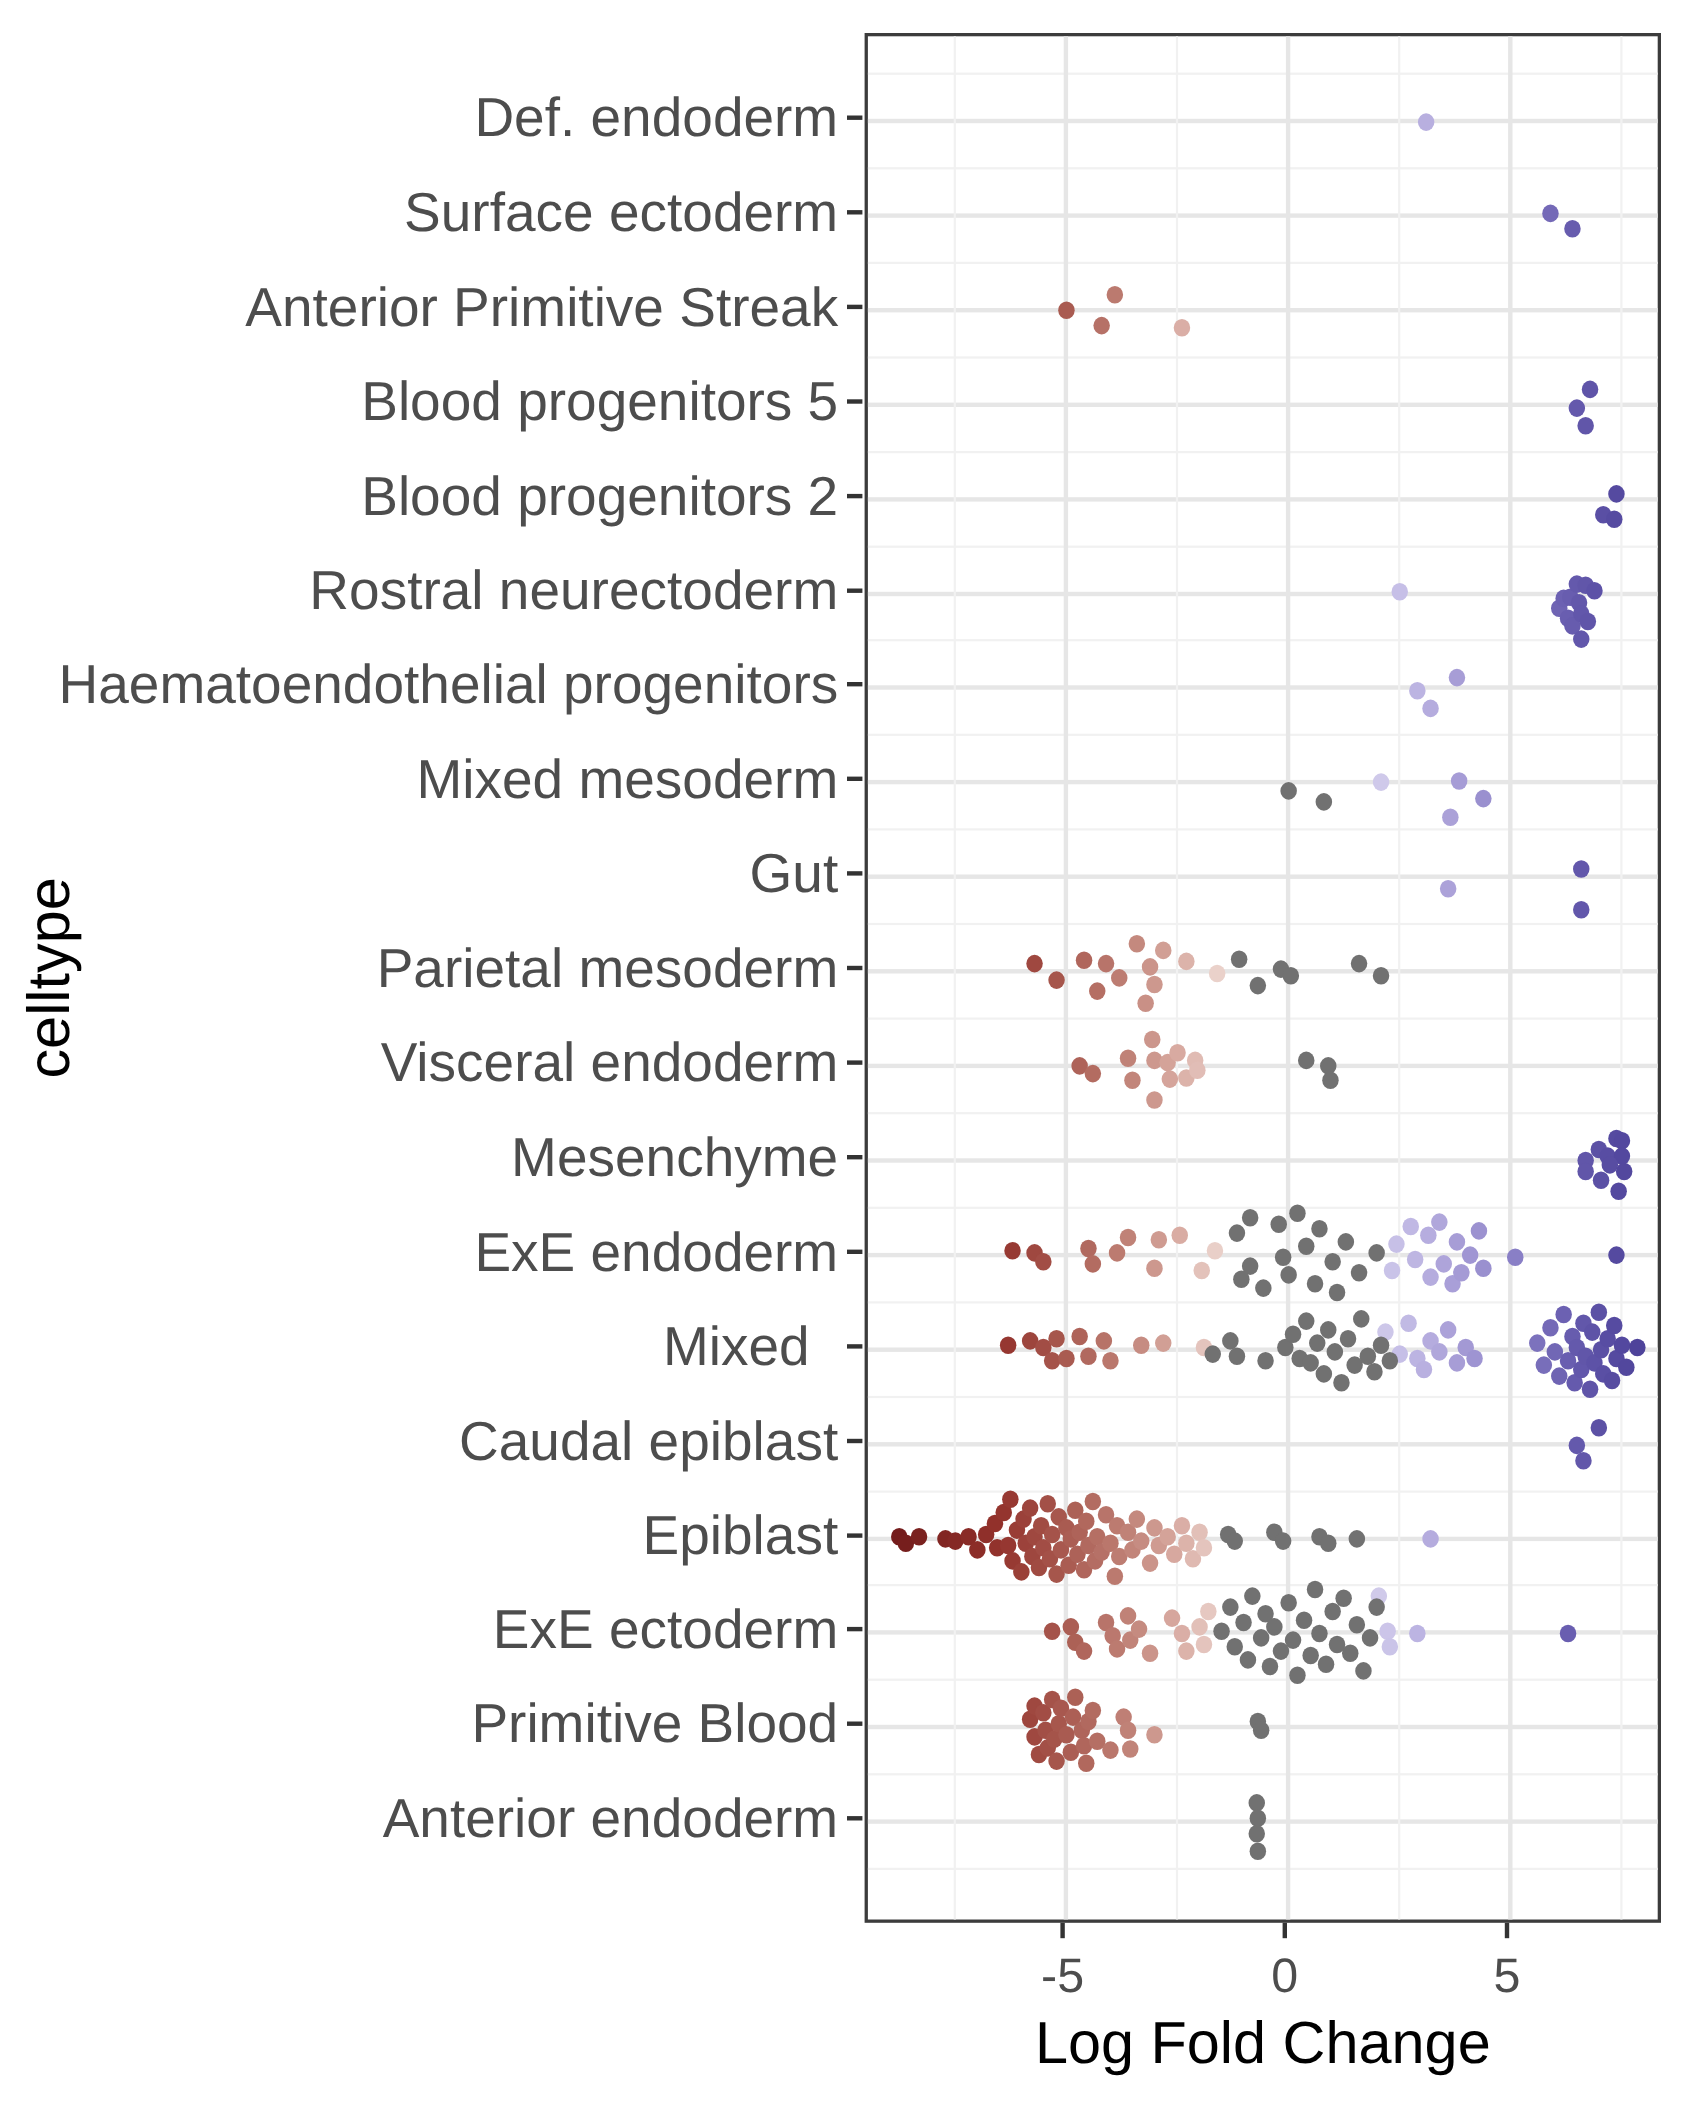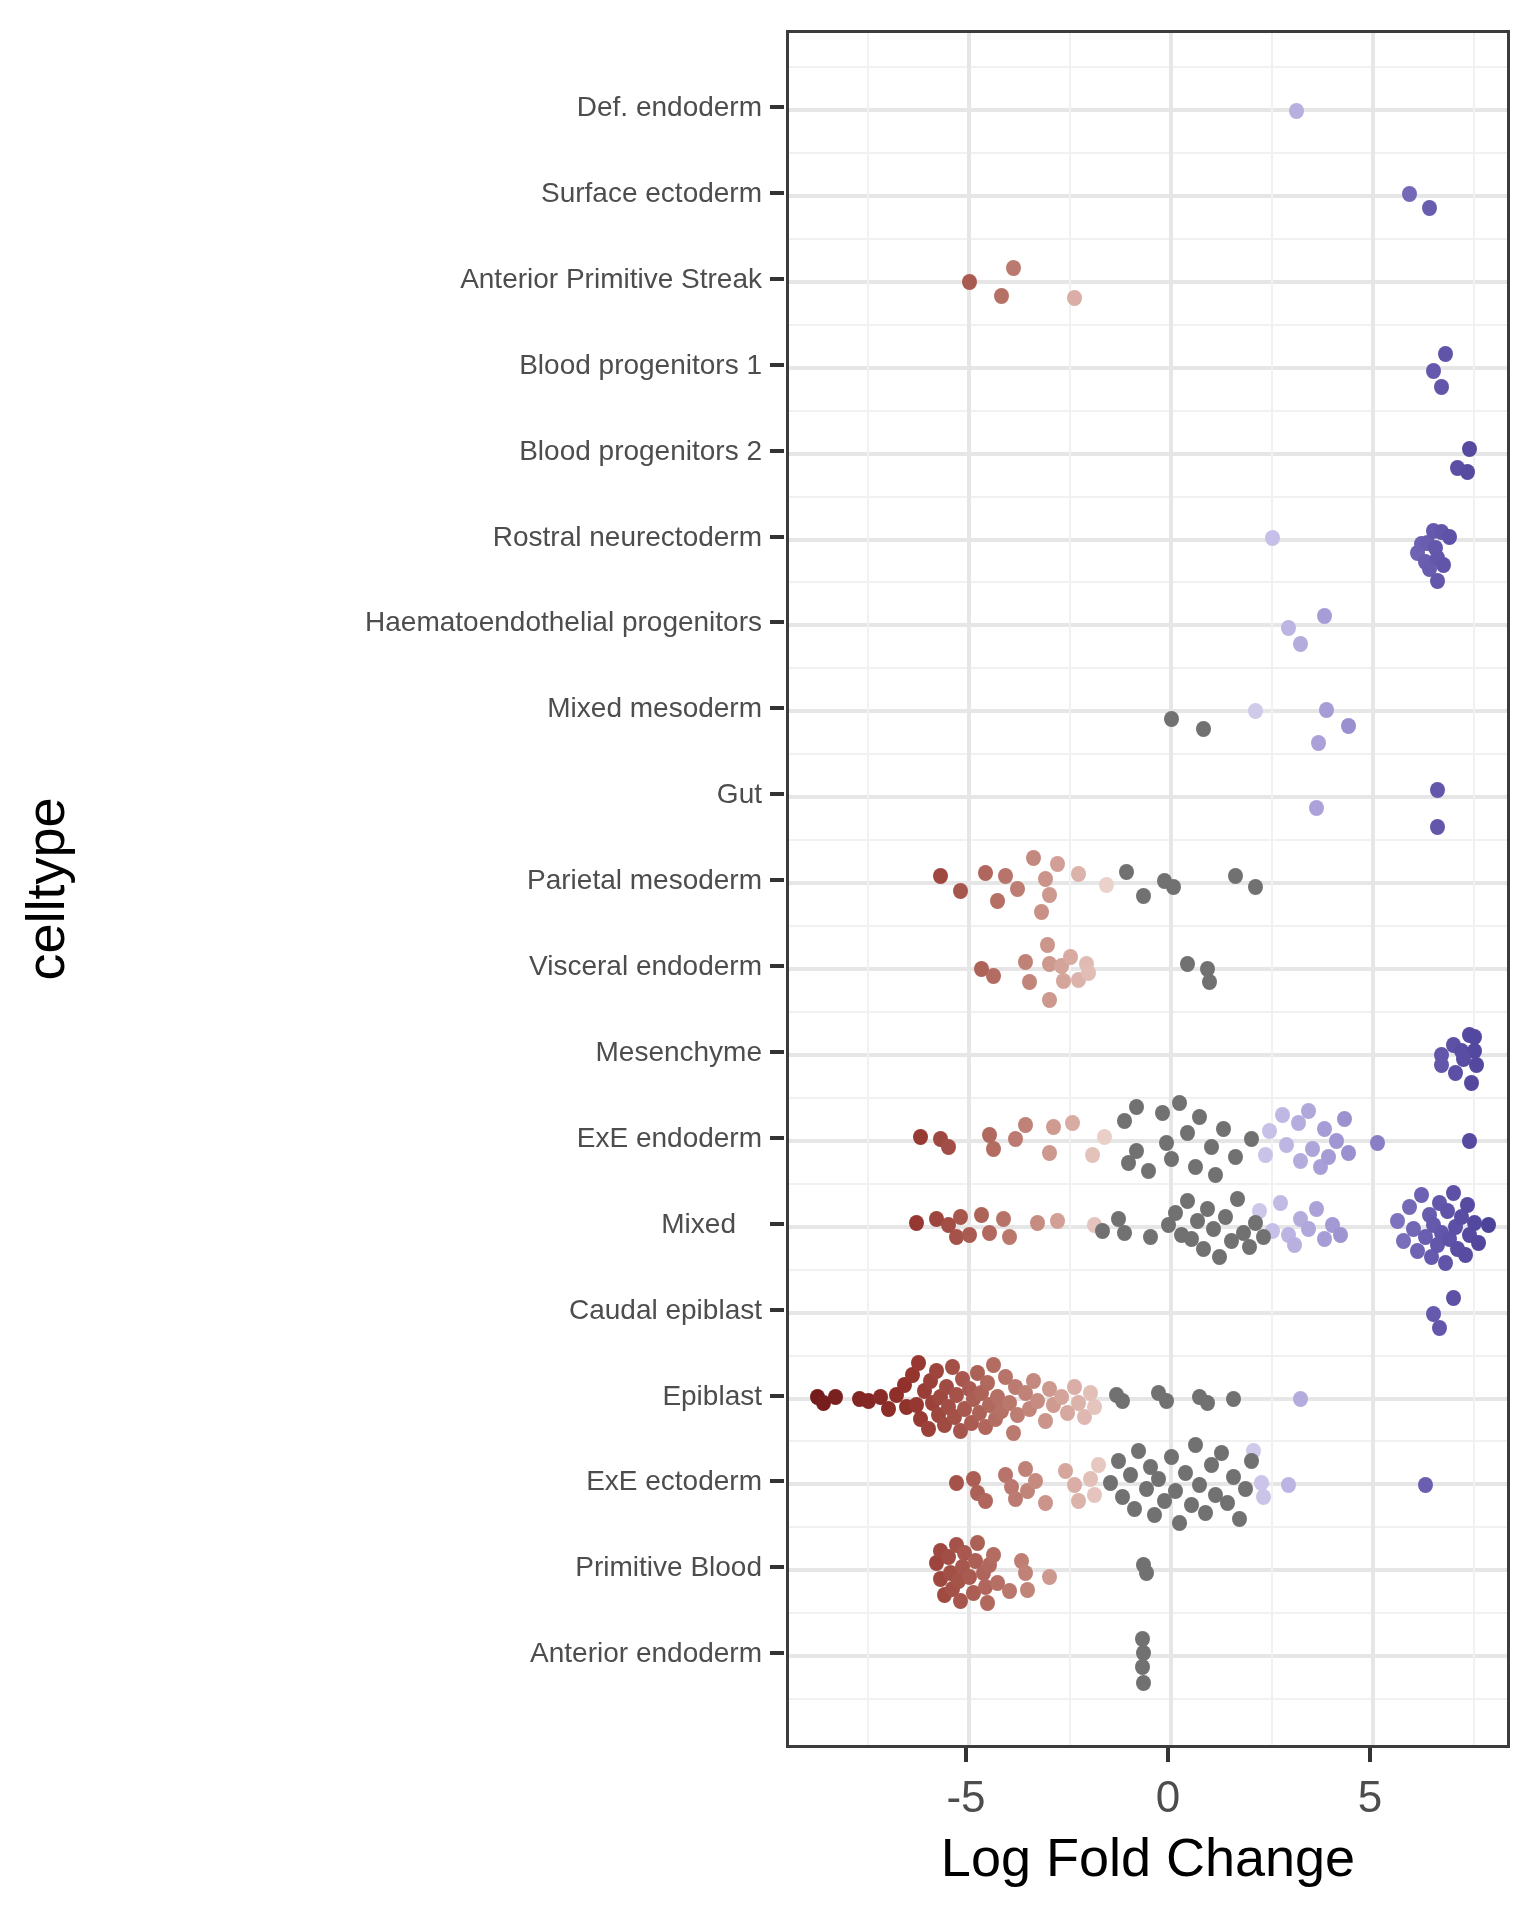--- a/index.html
+++ b/index.html
@@ -2,36 +2,36 @@
 <html><head>
 <meta charset="utf-8">
 <style>
   html,body{margin:0;padding:0;background:#ffffff;}
   body{width:1536px;height:1920px;position:relative;font-family:"Liberation Sans", sans-serif;overflow:hidden;}
   .figure{position:absolute;left:0;top:0;width:1536px;height:1920px;}
   .panel{position:absolute;left:786px;top:30px;width:724px;height:1718px;background:#ffffff;border:3px solid #3c3c3c;box-sizing:border-box;}
   .gridline-h{position:absolute;left:0;width:100%;}
   .gridline-v{position:absolute;top:0;height:100%;}
   .dot{position:absolute;border-radius:50%;}
-  .ytick-label{position:absolute;text-align:right;font-size:28px;color:#4d4d4d;white-space:nowrap;transform:translateY(-50%);}
+  .ytick-label{position:absolute;text-align:right;font-size:50px;color:#4d4d4d;white-space:nowrap;transform:translateY(-50%);}
   .tickmark{position:absolute;background:#333333;}
   .xtick-label{position:absolute;font-size:44px;color:#4d4d4d;transform:translateX(-50%);white-space:nowrap;}
   .x-axis-title{position:absolute;left:786px;width:724px;top:1826px;text-align:center;font-size:54px;color:#000000;}
   .y-axis-title{position:absolute;left:14px;top:889px;font-size:54px;color:#000000;transform:translateY(-50%) rotate(180deg);writing-mode:vertical-rl;white-space:nowrap;}
 </style>
 </head>
 <body>
 
 <div class="figure">
   <div class="y-axis-title">celltype</div>
   <div id="ylabels">
       <div class="ytick-label" style="right: 774px; top: 107px;">Def. endoderm</div>
       <div class="ytick-label" style="right: 774px; top: 192.9px;">Surface ectoderm</div>
       <div class="ytick-label" style="right: 774px; top: 278.8px;">Anterior Primitive Streak</div>
-      <div class="ytick-label" style="right: 774px; top: 364.7px;">Blood progenitors 1</div>
+      <div class="ytick-label" style="right: 774px; top: 364.7px;">Blood progenitors 5</div>
       <div class="ytick-label" style="right: 774px; top: 450.6px;">Blood progenitors 2</div>
       <div class="ytick-label" style="right: 774px; top: 536.5px;">Rostral neurectoderm</div>
       <div class="ytick-label" style="right: 774px; top: 622.4px;">Haematoendothelial progenitors</div>
       <div class="ytick-label" style="right: 774px; top: 708.3px;">Mixed mesoderm</div>
       <div class="ytick-label" style="right: 774px; top: 794.2px;">Gut</div>
       <div class="ytick-label" style="right: 774px; top: 880.1px;">Parietal mesoderm</div>
       <div class="ytick-label" style="right: 774px; top: 966px;">Visceral endoderm</div>
       <div class="ytick-label" style="right: 774px; top: 1051.9px;">Mesenchyme</div>
       <div class="ytick-label" style="right: 774px; top: 1137.8px;">ExE endoderm</div>
       <div class="ytick-label" style="right: 800px; top: 1223.7px;">Mixed</div>

